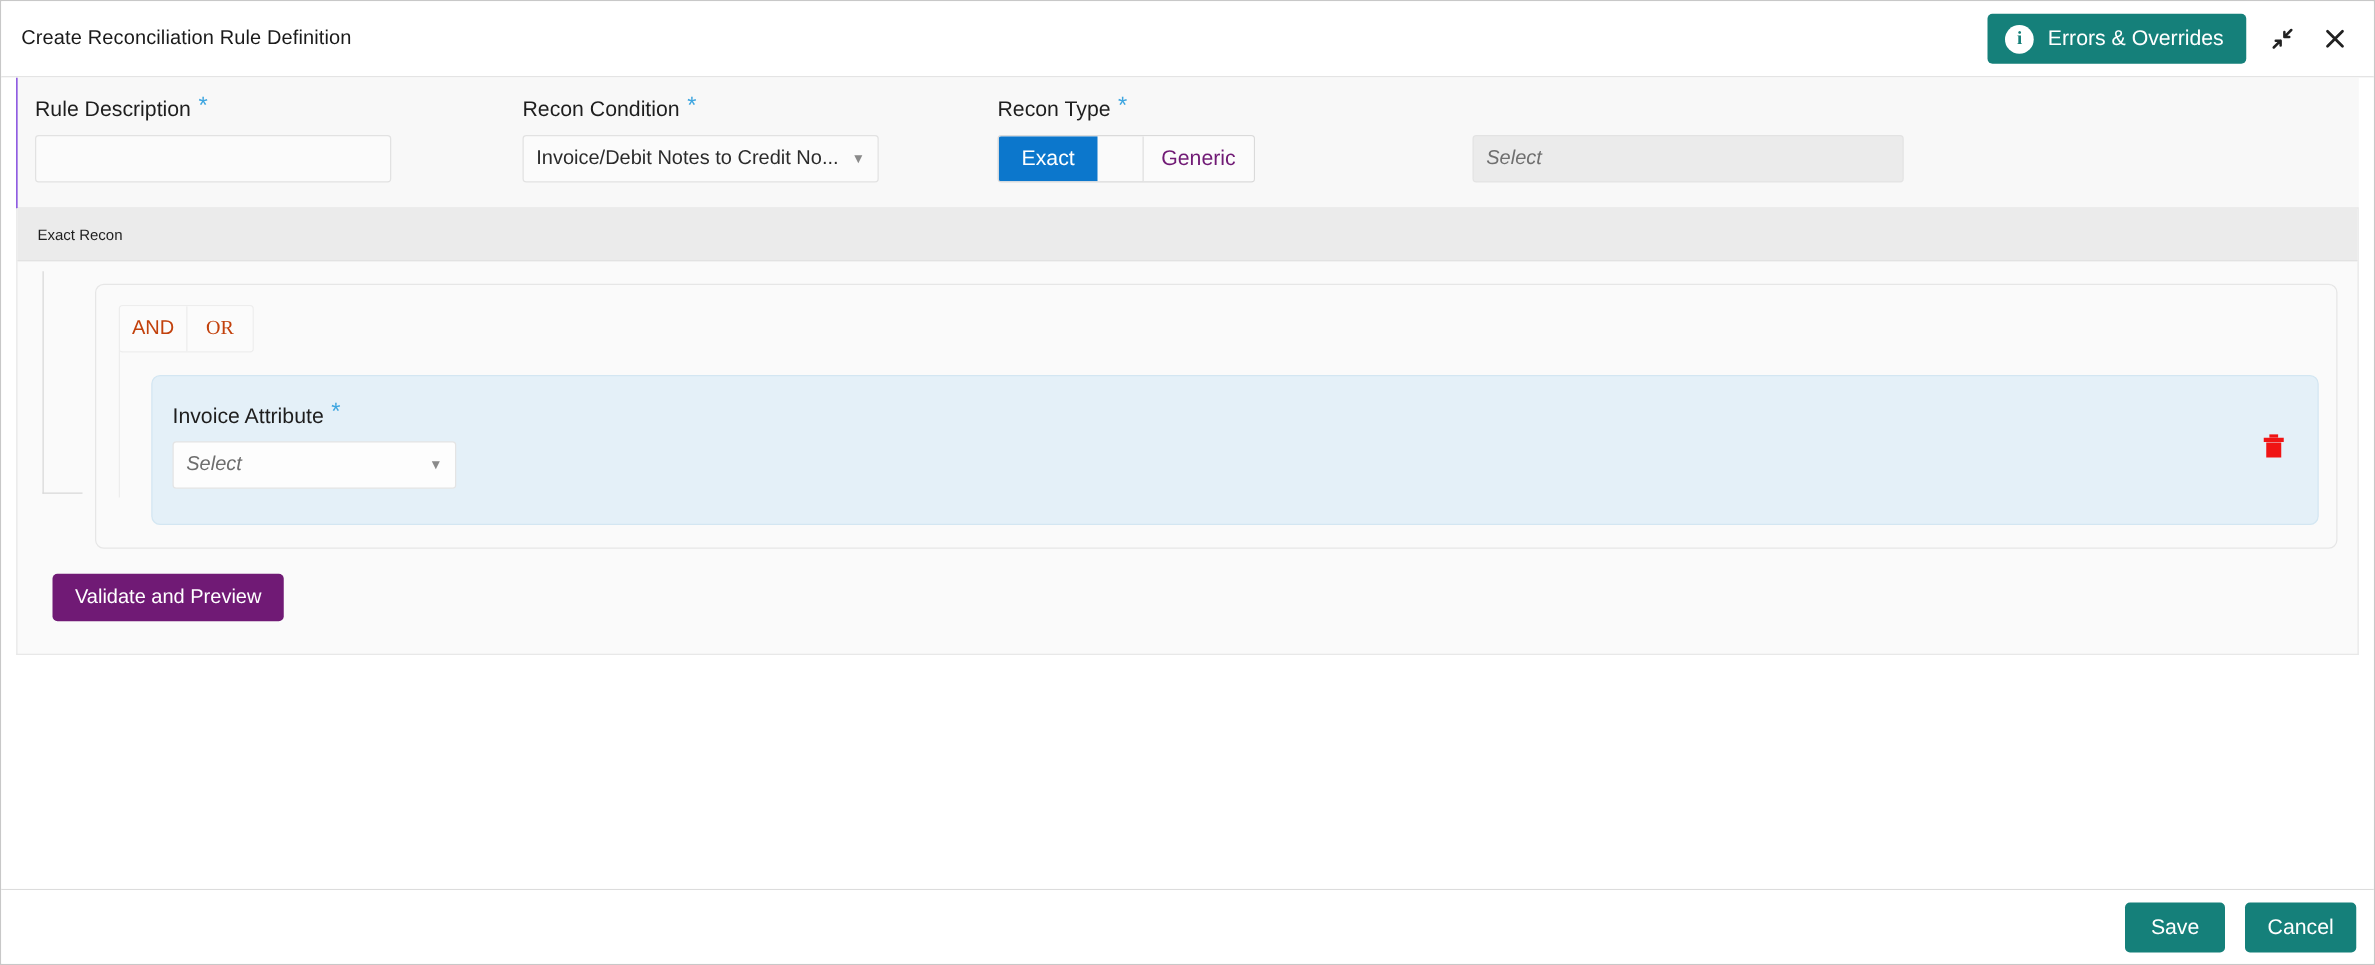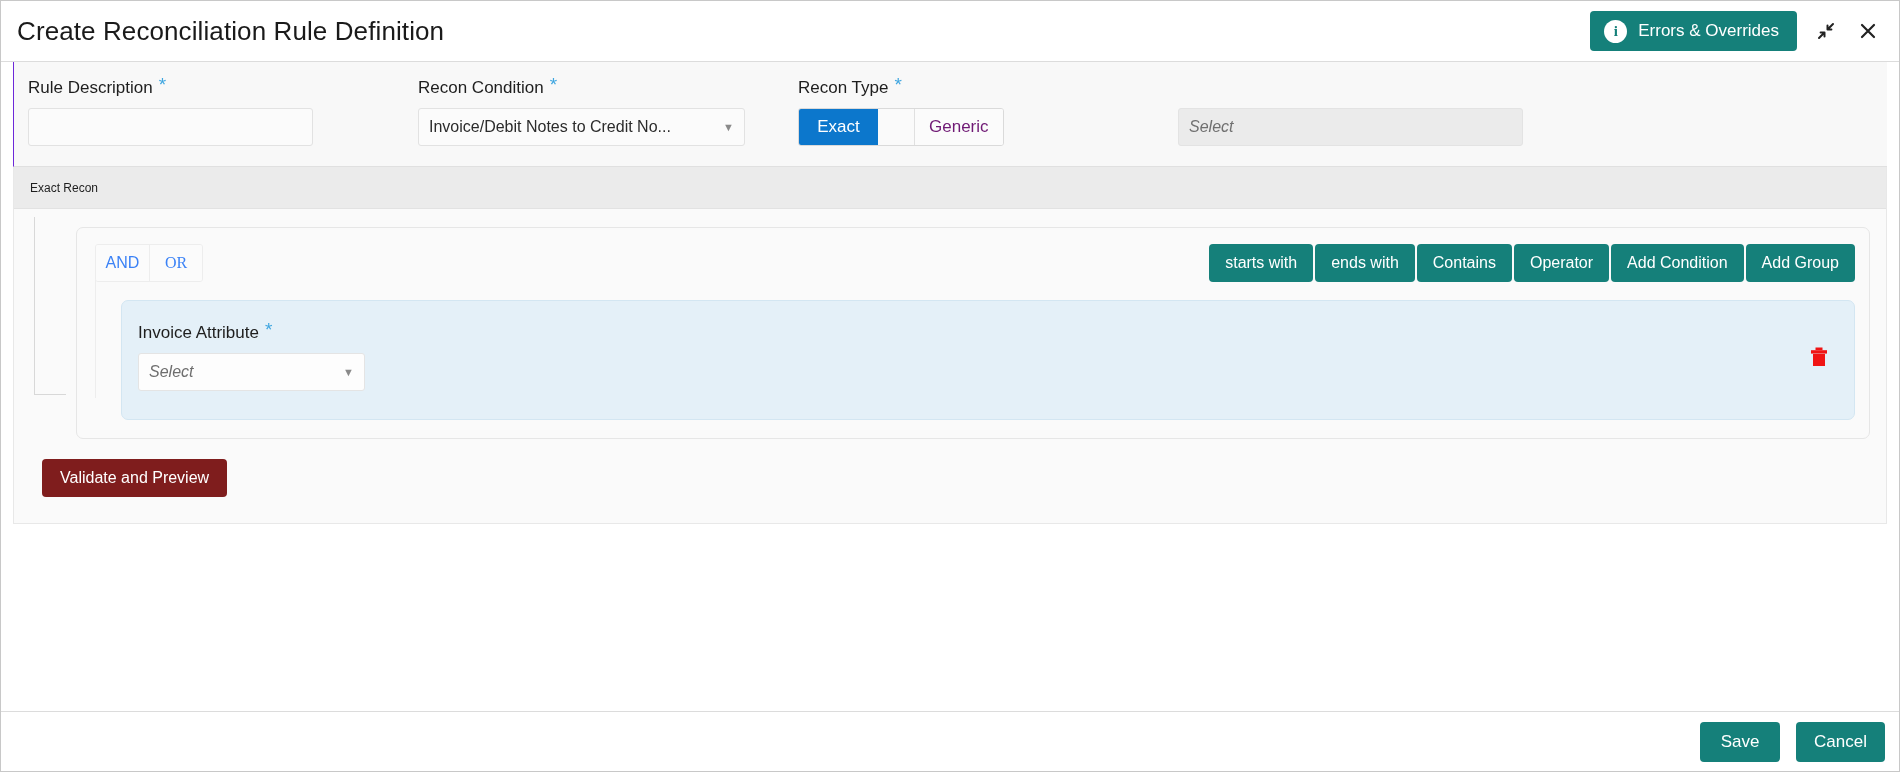--- a/index.html
+++ b/index.html
@@ -26,21 +26,21 @@
   .titlebar {
     height: 61px;
     flex: 0 0 61px;
     background: #ffffff;
     border-bottom: 1px solid #dcdcdc;
     display: flex;
     align-items: center;
     padding: 0 18px 0 16px;
   }
   .title-text {
-    font-size: 26px;
+    font-size: 16px;
     color: #1a1a1a;
     letter-spacing: 0.1px;
     white-space: nowrap;
   }
   .titlebar-right {
     margin-left: auto;
     display: flex;
     align-items: center;
     gap: 16px;
   }
@@ -121,21 +121,21 @@
     background: #fbfbfb;
     border: 1px solid #e2e2e2;
     border-radius: 3px;
     font-size: 16px;
     padding: 0 10px;
     font-family: "Liberation Sans", sans-serif;
     color: #333;
   }
 
   .select-box {
-    width: 327px;
+    width: 285px;
     height: 38px;
     background: #fbfbfb;
     border: 1px solid #e2e2e2;
     border-radius: 3px;
     display: flex;
     align-items: center;
     padding: 0 10px;
     font-size: 16px;
     color: #2b2b2b;
     cursor: pointer;
@@ -243,21 +243,21 @@
     border-radius: 3px;
     overflow: hidden;
     background: #fbfbfb;
     margin-left: 4px;
   }
   .andor-opt {
     height: 36px;
     min-width: 53px;
     display: flex; align-items: center; justify-content: center;
     font-size: 16px;
-    color: #3b82f6;
+    color: #c2410c;
     background: #fbfbfb;
     cursor: pointer;
   }
   .andor-opt + .andor-opt { border-left: 1px solid #ededed; font-family: Liberation Serif, serif; }
 
   .op-buttons {
     margin-left: auto;
     display: flex;
     gap: 2px;
   }
@@ -325,21 +325,21 @@
   }
   .trash-wrap {
     margin-left: auto;
     align-self: center;
     cursor: pointer;
     padding: 6px;
   }
 
   .validate-row { margin-top: 20px; margin-left: 12px; }
   .validate-btn {
-    background: #7f1d1d;
+    background: #701a75;
     color: #ffffff;
     border: none;
     border-radius: 4px;
     height: 38px;
     padding: 0 18px;
     font-size: 16px;
     font-family: "Liberation Sans", sans-serif;
     cursor: pointer;
   }
 
@@ -450,28 +450,20 @@
 
           <div class="inner-connector"></div>
 
           <div class="group-toprow">
 
             <div class="andor">
               <div class="andor-opt">AND</div>
               <div class="andor-opt">OR</div>
             </div>
 
-            <div class="op-buttons">
-              <button class="teal-btn">starts with</button>
-              <button class="teal-btn">ends with</button>
-              <button class="teal-btn">Contains</button>
-              <button class="teal-btn">Operator</button>
-              <button class="teal-btn">Add Condition</button>
-              <button class="teal-btn">Add Group</button>
-            </div>
           </div>
 
           <div class="condition-card">
             <div>
               <div class="cond-field-label">
                 <span>Invoice Attribute</span>
                 <span class="req">*</span>
               </div>
               <div class="cond-select">
                 <span>Select</span>

